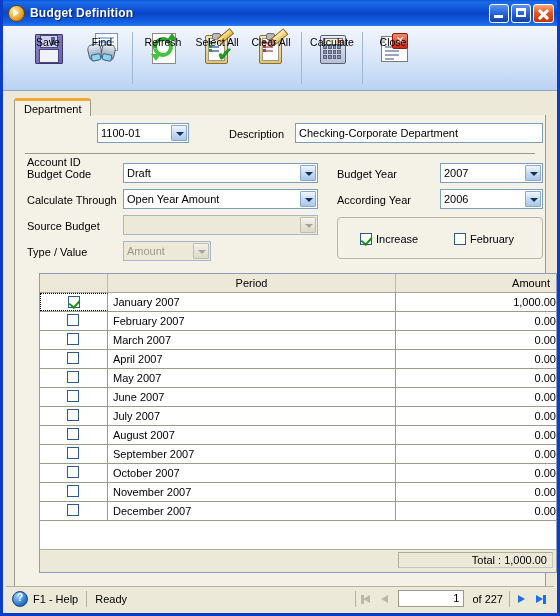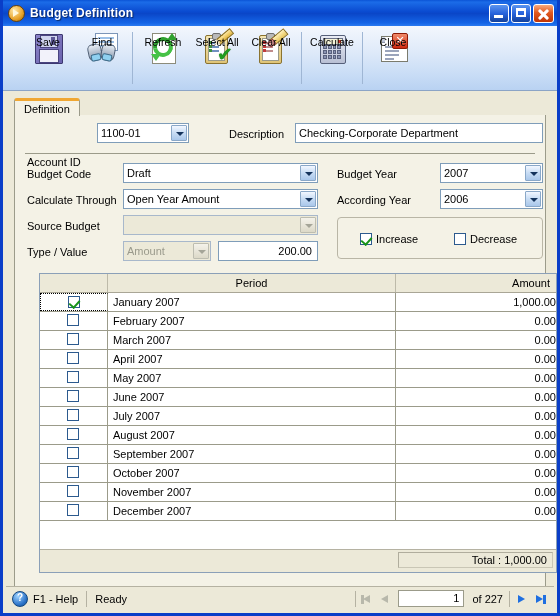--- a/index.html
+++ b/index.html
@@ -354,21 +354,21 @@
         <span class="x">✕</span>
       </div>
       <div class="lbl">Close</div>
     </div>
   </div>
 
   <div class="client">
 
     <div class="tabstrip">
       <div class="tabline"></div>
-      <div class="tab">Definition</div>
+      <div class="tab">Department</div>
     </div>
 
     <div class="panel">
 
       <div class="lbl" style="left:12px;top:24px;margin-top:16px;">Account ID</div>
       <div class="combo" style="left:82px;top:8px;width:92px;height:20px;">
         <span class="val">1100-01</span>
         <span class="arw"></span>
       </div>
       <div class="lbl" style="left:214px;top:12px;">Description</div>
@@ -392,39 +392,38 @@
       <div class="combo disabled" style="left:108px;top:100px;width:195px;height:20px;">
         <span class="val"></span>
         <span class="arw"></span>
       </div>
 
       <div class="lbl" style="left:12px;top:130px;">Type / Value</div>
       <div class="combo disabled" style="left:108px;top:126px;width:88px;height:20px;">
         <span class="val">Amount</span>
         <span class="arw"></span>
       </div>
-      <div class="fld num" style="left:203px;top:126px;width:100px;height:20px;">200.00</div>
 
       <div class="lbl" style="left:322px;top:52px;">Budget Year</div>
       <div class="combo" style="left:425px;top:48px;width:103px;height:20px;">
         <span class="val">2007</span>
         <span class="arw"></span>
       </div>
 
       <div class="lbl" style="left:322px;top:78px;">According Year</div>
       <div class="combo" style="left:425px;top:74px;width:103px;height:20px;">
         <span class="val">2006</span>
         <span class="arw"></span>
       </div>
 
       <div class="group" style="left:322px;top:102px;width:206px;height:42px;">
         <span class="cbx on" style="left:22px;top:15px;"></span>
         <span class="lbl" style="left:38px;top:14px;">Increase</span>
         <span class="cbx" style="left:116px;top:15px;"></span>
-        <span class="lbl" style="left:132px;top:14px;">Decrease</span>
+        <span class="lbl" style="left:132px;top:14px;">February</span>
       </div>
 
       <div class="grid" style="left:24px;top:158px;width:518px;height:300px;">
         <div class="ghead">
           <span class="hc" style="width:68px"></span>
           <span class="hc" style="flex:1 1 auto">Period</span>
           <span class="hc last" style="width:160px">Amount</span>
         </div>
         <div id="grid-body">
             <div class="grow sel">

